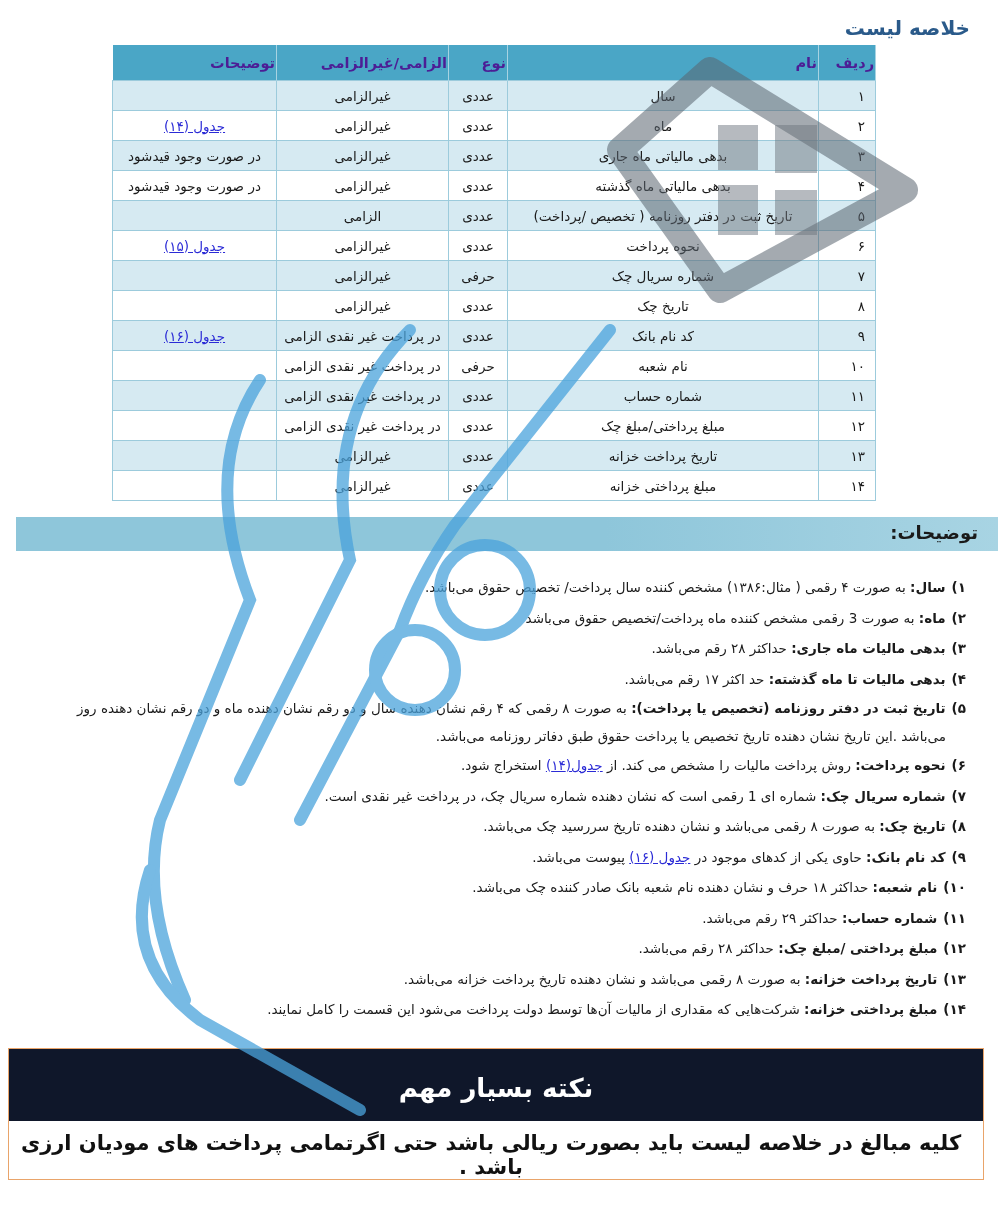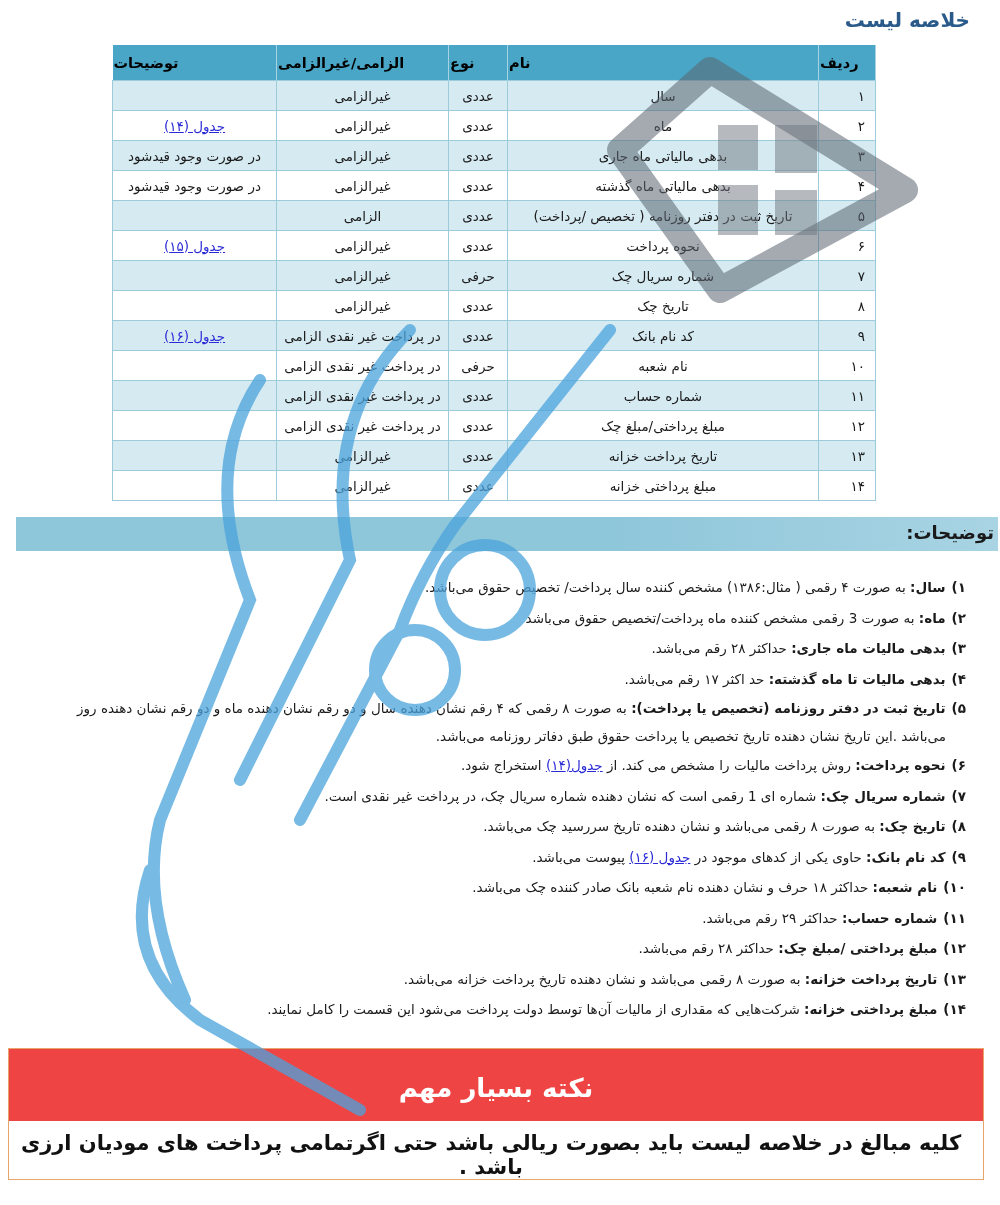--- a/index.html
+++ b/index.html
@@ -1,33 +1,33 @@
 <!DOCTYPE html>
 <html><head>
 <meta charset="utf-8">
 <style>
   html, body { margin: 0; padding: 0; background: #ffffff; }
   body { width: 1000px; height: 1205px; position: relative; overflow: hidden; font-family: "DejaVu Sans", sans-serif; color: #1a1a1a; direction: rtl; }
-  .title { position: absolute; top: 8px; right: 30px; font-size: 20px; font-weight: bold; color: #2a5a8a; margin: 0; }
+  .title { position: absolute; top: 16px; right: 30px; font-size: 20px; font-weight: bold; color: #2a5a8a; margin: 0; }
   table.summary { position: absolute; top: 45px; left: 112px; width: 763px; border-collapse: collapse; font-size: 13.5px; table-layout: fixed; }
-  table.summary th { background: #4aa6c6; color: #000000; font-weight: bold; height: 33px; font-size: 14.5px; border-right: 1px solid #a7d3e2; text-align: left; }
+  table.summary th { background: #4aa6c6; color: #4c1d95; font-weight: bold; height: 33px; font-size: 14.5px; border-right: 1px solid #a7d3e2; text-align: right; }
   table.summary td { height: 29px; border: 1px solid #9ccbdc; text-align: center; padding: 0 4px; white-space: nowrap; overflow: hidden; }
   table.summary tr.shaded td { background: #d6eaf2; }
   table.summary td.num { text-align: right; padding-right: 10px; }
   a.tref { color: #2b2bd6; text-decoration: underline; }
   .desc-bar { position: absolute; top: 517px; left: 16px; width: 982px; height: 34px; background: linear-gradient(to left, #a8d4e3, #8ec6da 40%, #8ec6da); }
-  .desc-bar h2 { margin: 0; position: absolute; right: 4px; top: 5px; font-size: 18px; font-weight: bold; color: #1a1a1a; }
+  .desc-bar h2 { margin: 0; position: absolute; right: 20px; top: 5px; font-size: 18px; font-weight: bold; color: #1a1a1a; }
   .notes { position: absolute; top: 556px; right: 18px; width: 980px; margin: 16px; padding: 0; list-style: none; font-size: 13.5px; }
   .notes li { line-height: 30.5px; text-align: right; }
   .notes li .n { font-weight: bold; margin-left: 6px; }
   .notes li .k { font-weight: bold; }
   .notes li.wrap { line-height: 28px; padding-right: 0; }
   .notes li .cont { display: block; padding-right: 20px; }
   .note-box { position: absolute; top: 1048px; left: 8px; width: 974px; height: 130px; border: 1px solid #e9a46a; }
-  .note-head { height: 72px; background: #ef4444; color: #ffffff; font-size: 26px; font-weight: bold; text-align: center; line-height: 78px; }
+  .note-head { height: 72px; background: #0f172a; color: #ffffff; font-size: 26px; font-weight: bold; text-align: center; line-height: 78px; }
   .note-body { font-size: 21px; font-weight: bold; text-align: center; padding: 10px 10px 0 0; color: #111; }
   .wm { position: absolute; left: 0; top: 0; width: 1000px; height: 1205px; pointer-events: none; }
 </style>
 </head>
 <body>
 
 <h1 class="title">خلاصه لیست</h1>
 
 <table class="summary">
   <colgroup>

